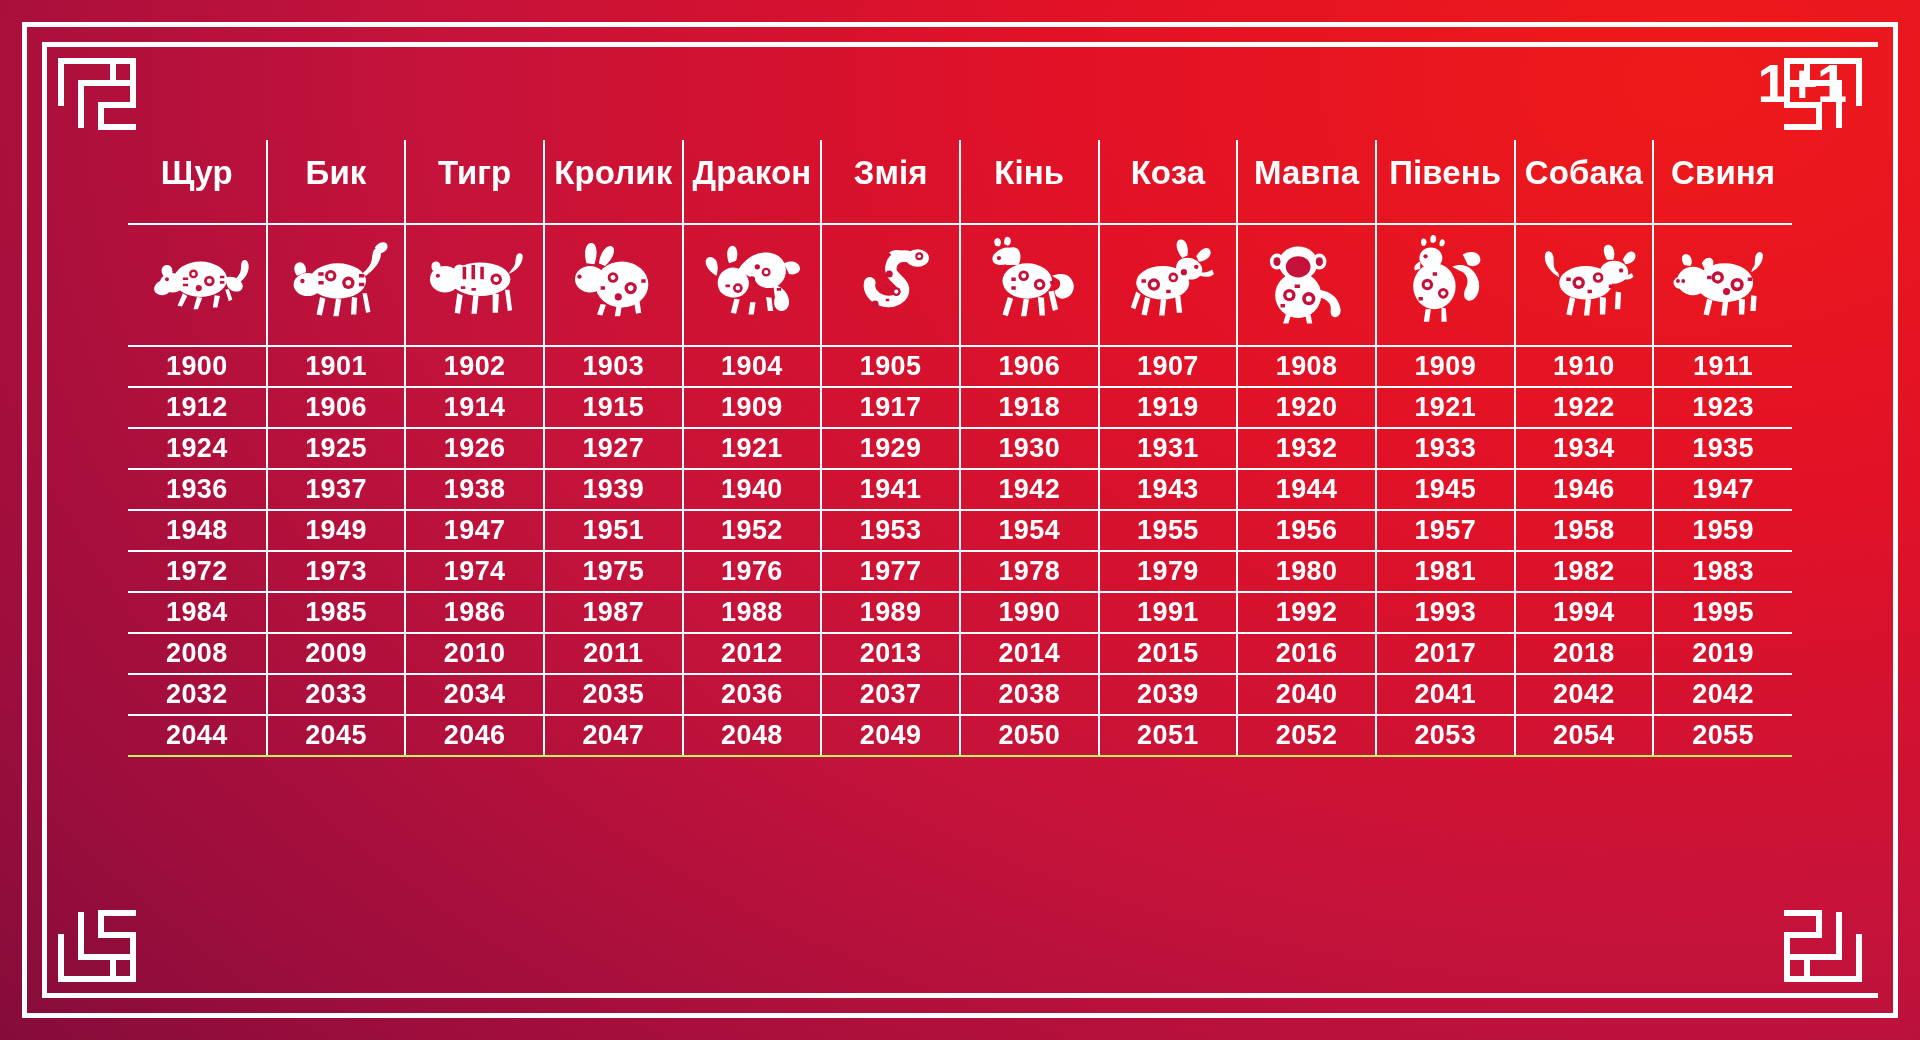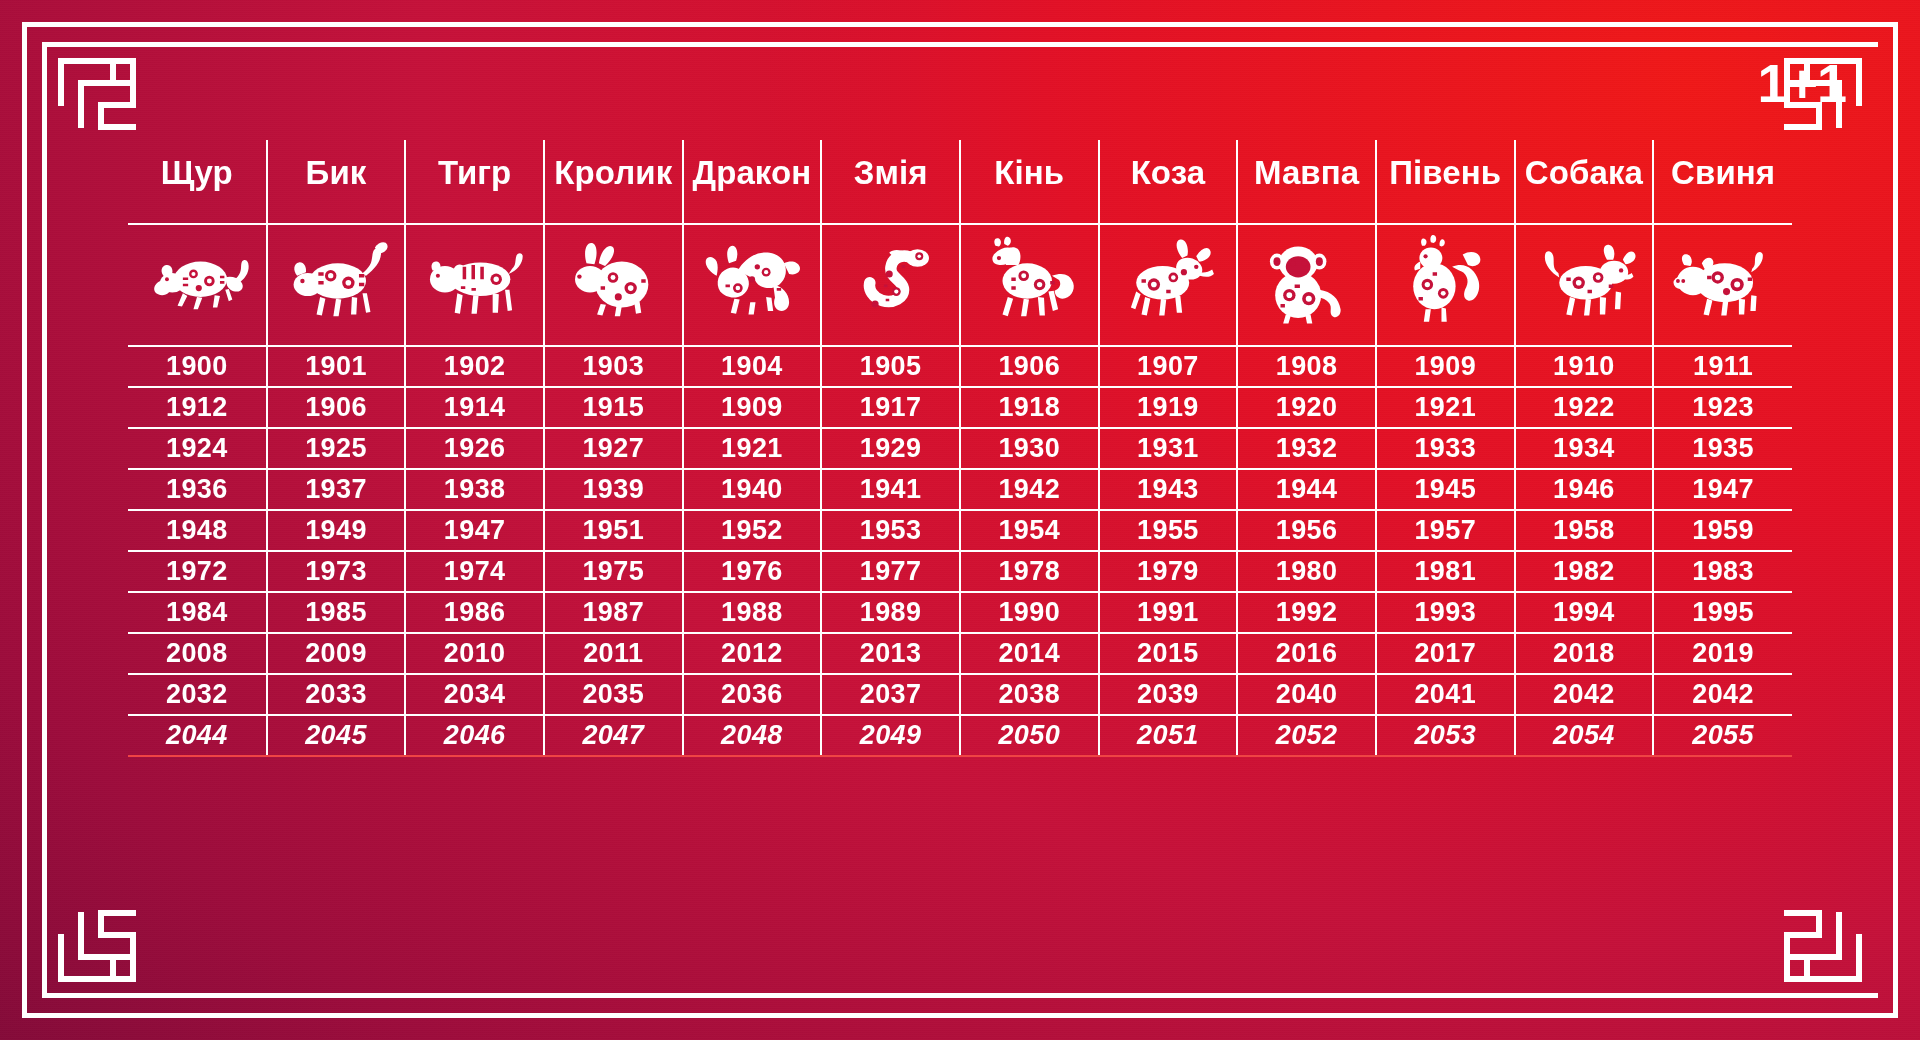--- a/index.html
+++ b/index.html
@@ -92,21 +92,21 @@
   tr.year-row td.year-cell {
     font-size:27px;
     font-weight:bold;
     height:41px;
     padding:1px 2px;
     border-top:2px solid #fff;
     letter-spacing:.4px;
     font-family:"Liberation Sans", sans-serif;
   }
   tr.year-row:first-of-type td.year-cell { border-top:2px solid #fff; }
-  tr.year-row:last-child td.year-cell { border-bottom:2px solid #ef4444;font-style:italic; }
+  tr.year-row:last-child td.year-cell { border-bottom:2px solid #bef264; }
 </style>
 </head>
 <body>
 
 <div id="poster">
   <div id="grain"></div>
 </div>
 
 <div id="frame">
 

